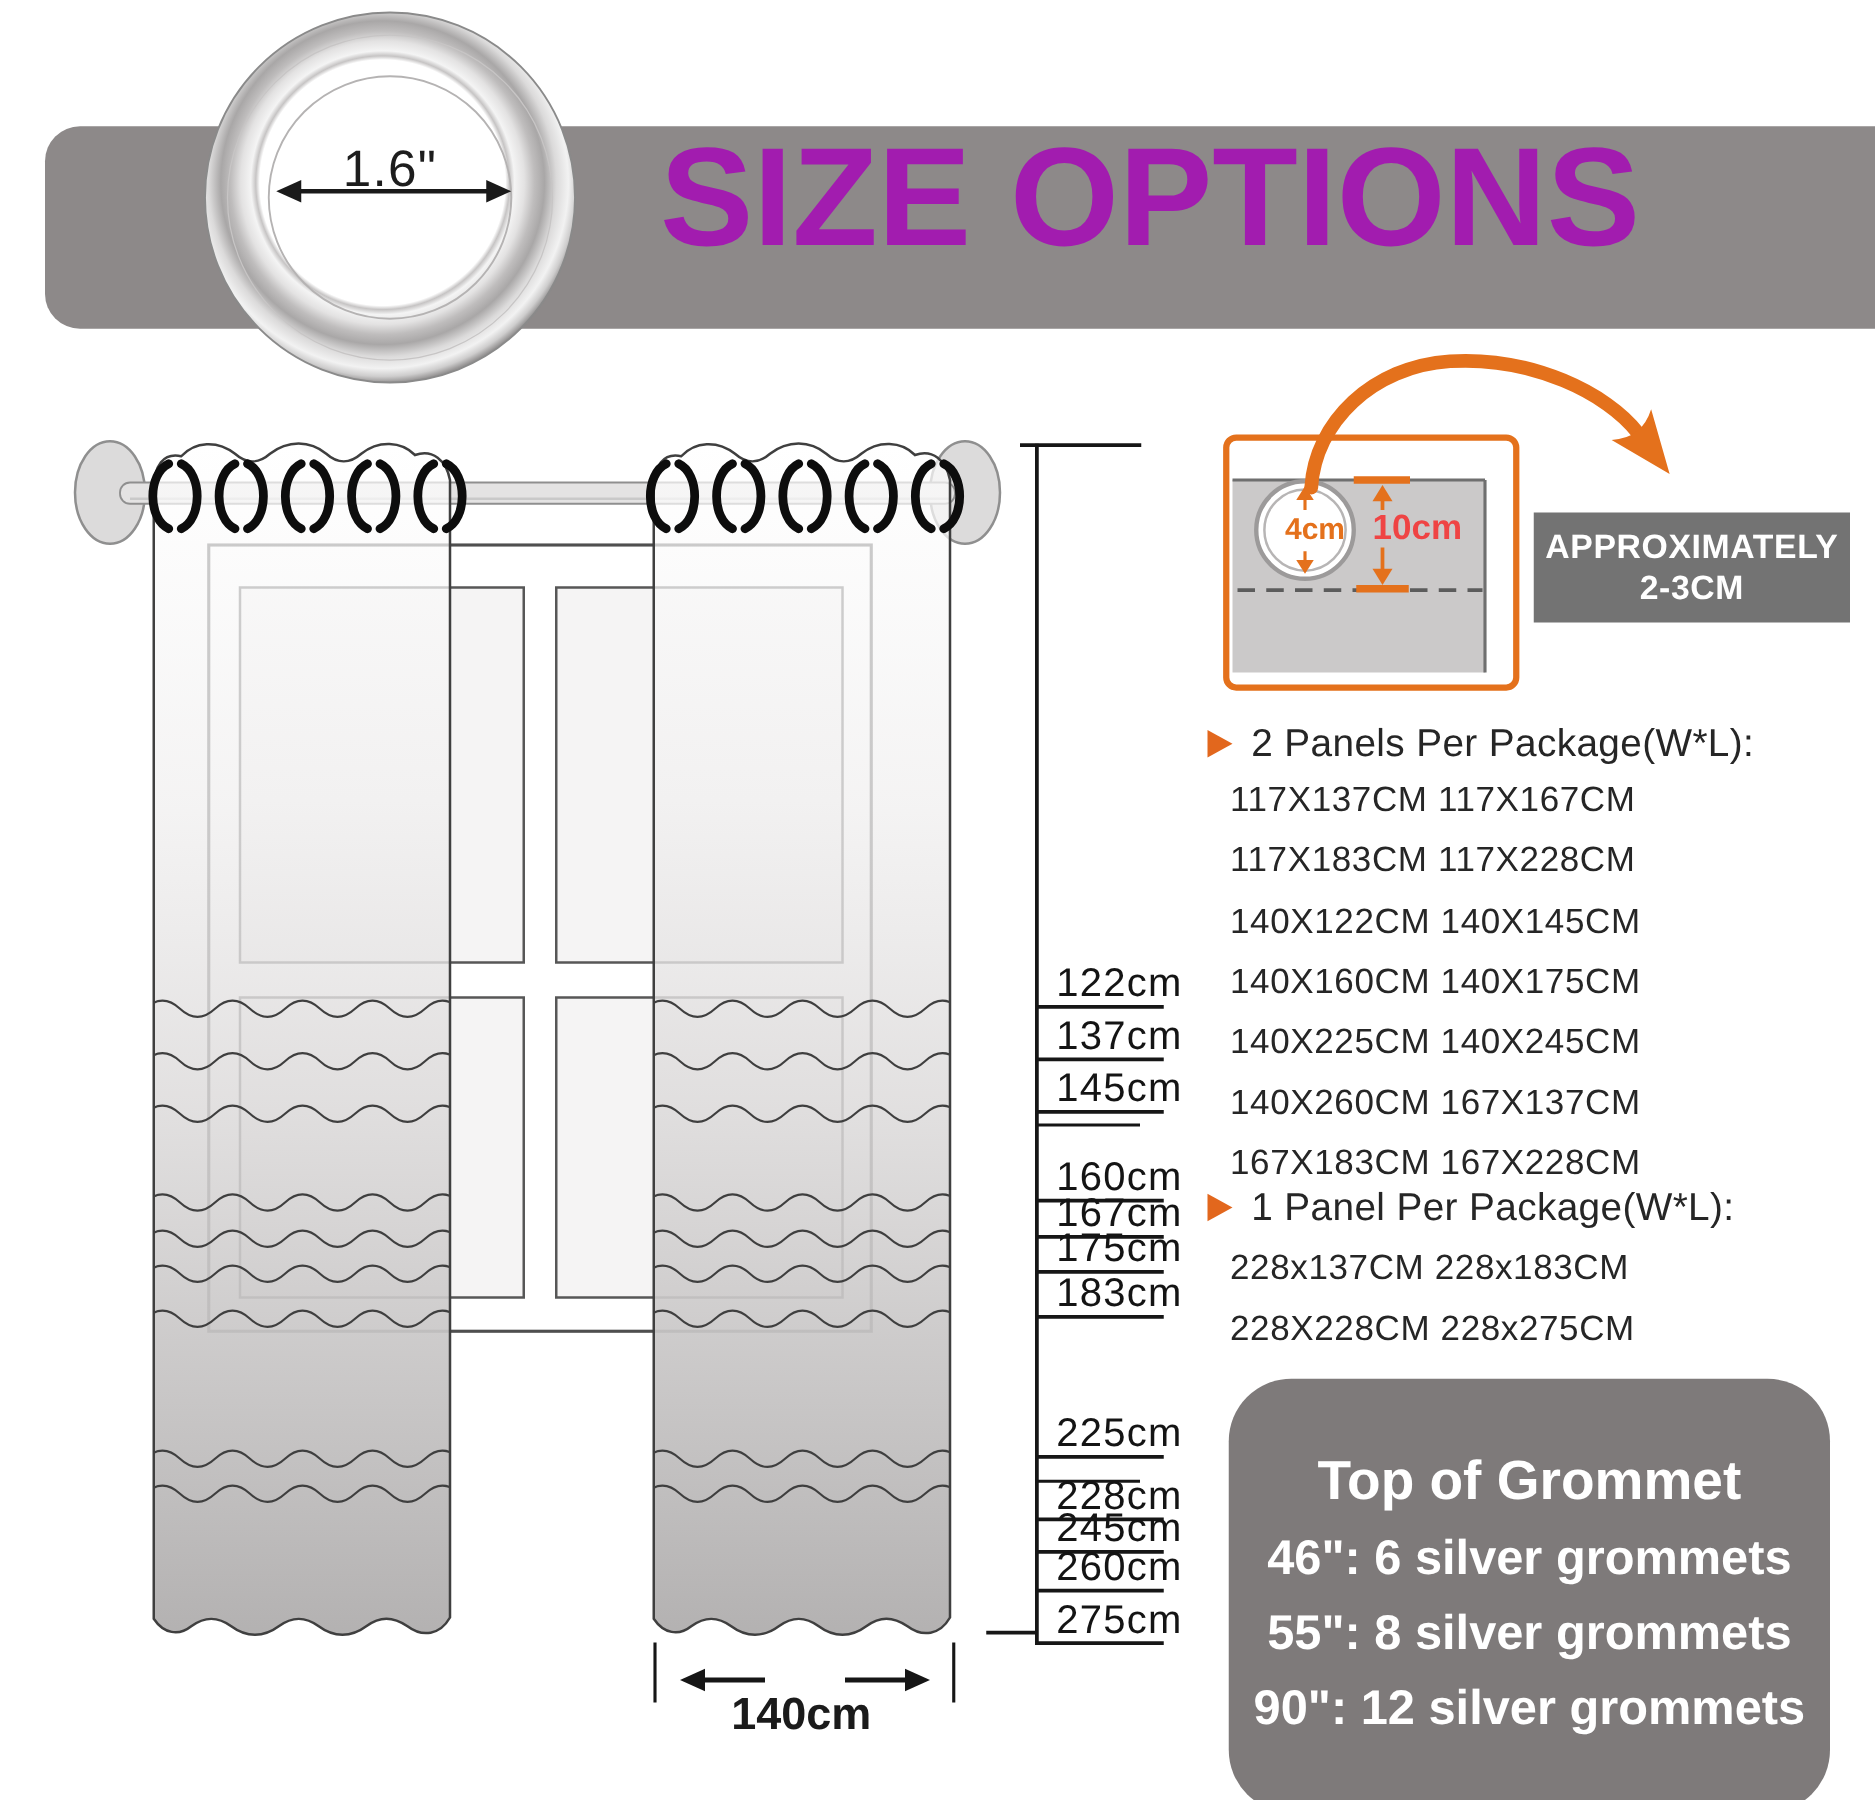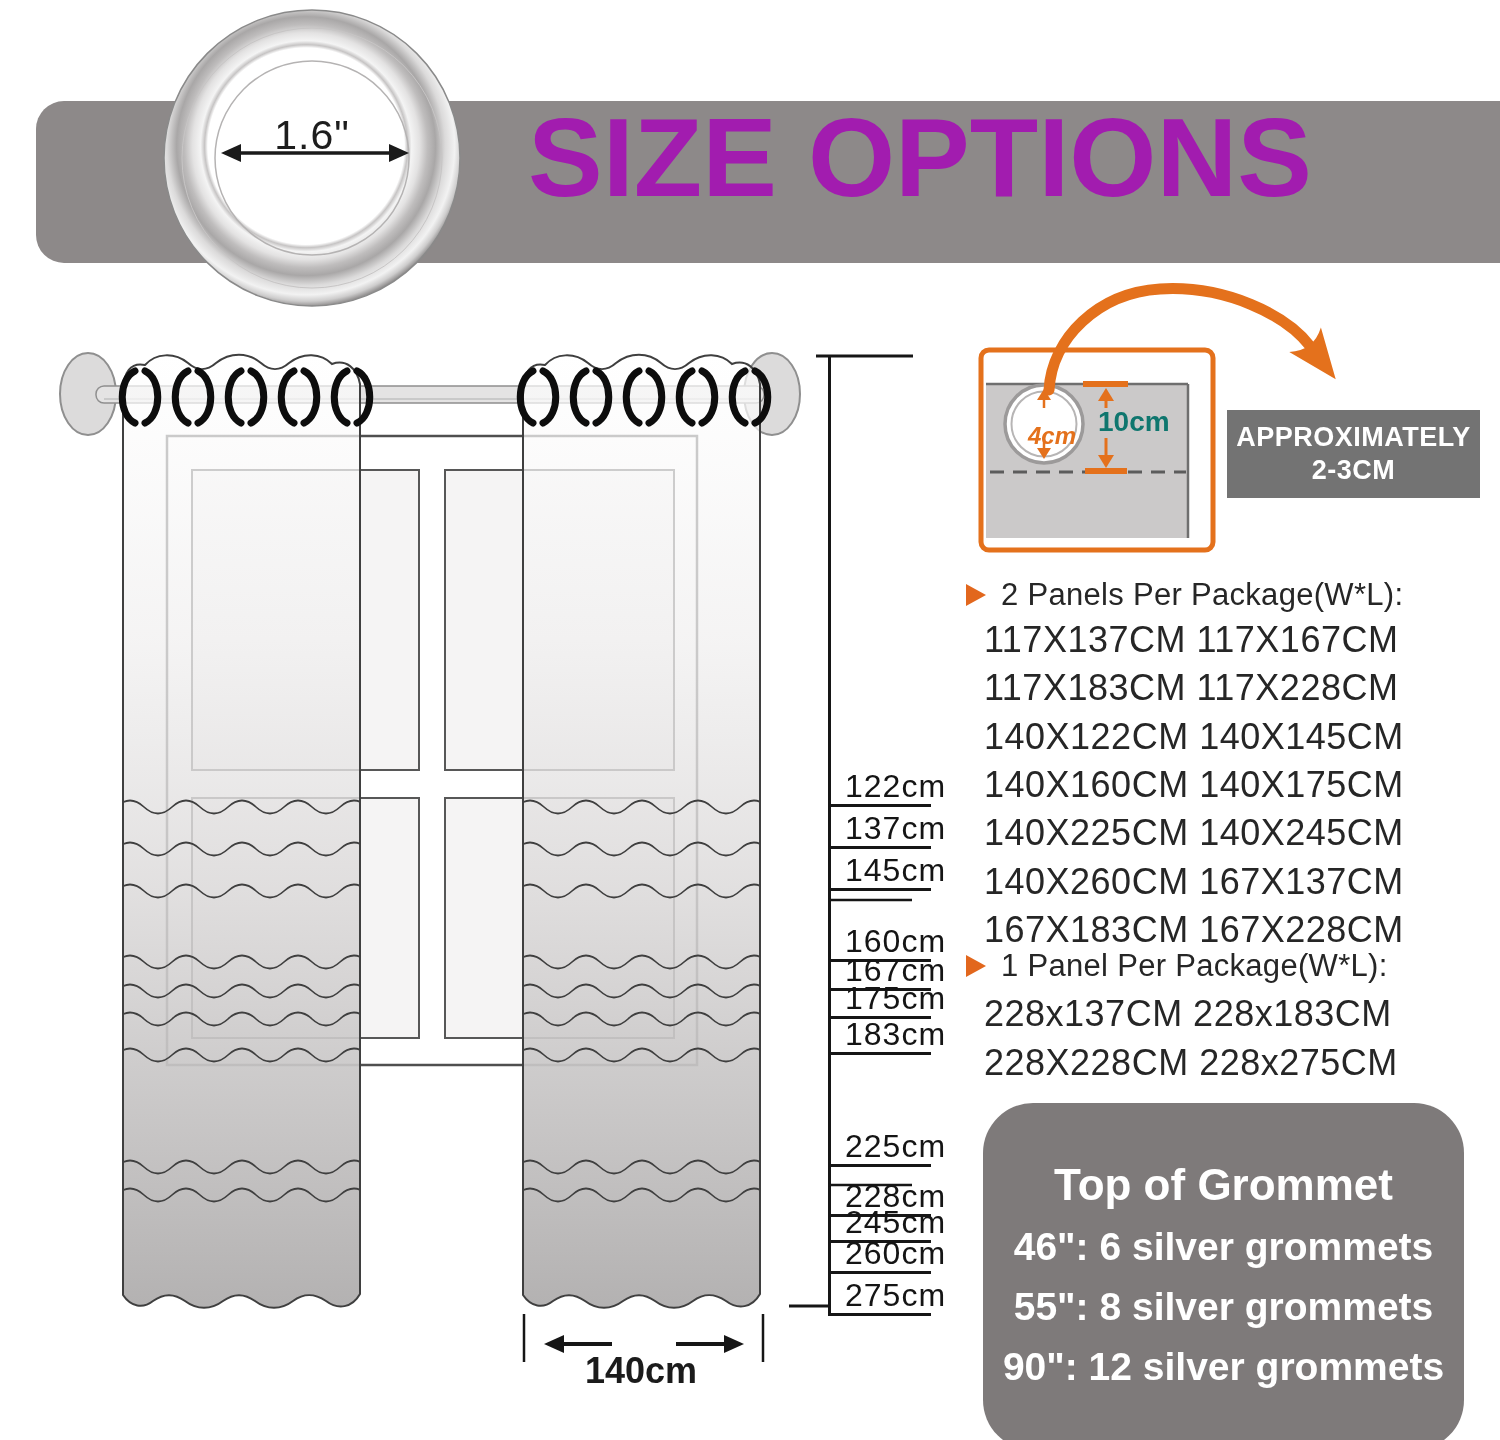--- a/index.html
+++ b/index.html
@@ -15,31 +15,31 @@
   
   .rlabel{position:absolute;left:828px;width:86px;height:36px;line-height:36px;font-size:32px;
           padding-left:17px;border-bottom:3px solid #161616;color:#141414;letter-spacing:1px;}
   
   .wlabel{position:absolute;left:561px;top:1350px;width:160px;text-align:center;font-size:36px;color:#1b1b1b;font-weight:bold;}
   
   .bullet{position:absolute;left:966px;width:0;height:0;border-top:11px solid transparent;
           border-bottom:11px solid transparent;border-left:20px solid #E2671D;}
   .shead{position:absolute;left:1001px;font-size:31px;line-height:34px;color:#262626;
          letter-spacing:0.3px;white-space:nowrap;}
-  .srow{position:absolute;left:984px;width:380px;text-align:right;font-size:36px;line-height:40px;
+  .srow{position:absolute;left:984px;width:380px;text-align:left;font-size:28px;line-height:40px;
         color:#262626;letter-spacing:0.5px;white-space:nowrap;}
   
   .approx{position:absolute;left:1227px;top:410px;width:253px;height:88px;background:#737373;
           display:flex;flex-direction:column;align-items:center;justify-content:center;}
   .approx span{color:#ffffff;font-weight:bold;font-size:27px;line-height:33px;letter-spacing:0.5px;}
   
-  .i4{position:absolute;left:1014px;top:422px;width:76px;text-align:center;font-size:24px;
-      font-weight:bold;color:#E4711C;font-style:italic;}
+  .i4{position:absolute;left:1014px;top:410px;width:76px;text-align:center;font-size:24px;
+      font-weight:bold;color:#E4711C;}
   .i10{position:absolute;left:1098px;top:406px;width:68px;text-align:center;font-size:28px;
-      font-weight:bold;color:#0f766e;}
+      font-weight:bold;color:#ef4444;}
   
   .ginfo{position:absolute;left:983px;top:1103px;width:481px;height:347px;background:#7E7A7A;
          border-radius:50px;text-align:center;color:#ffffff;font-weight:bold;}
   .ginfo .title{margin-top:56px;font-size:44px;line-height:52px;}
   .ginfo .lines{margin-top:6px;}
   .ginfo .line{font-size:39px;line-height:60px;letter-spacing:0px;}
   svg{position:absolute;left:0;top:0;pointer-events:none;}
 </style>
 </head>
 <body>

